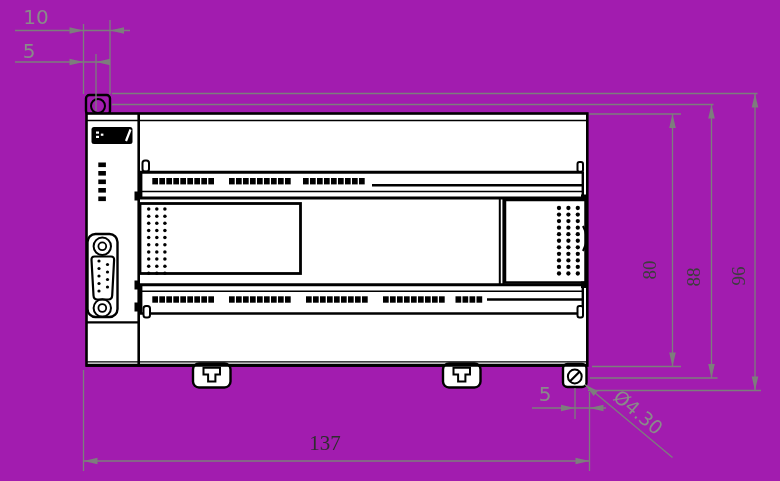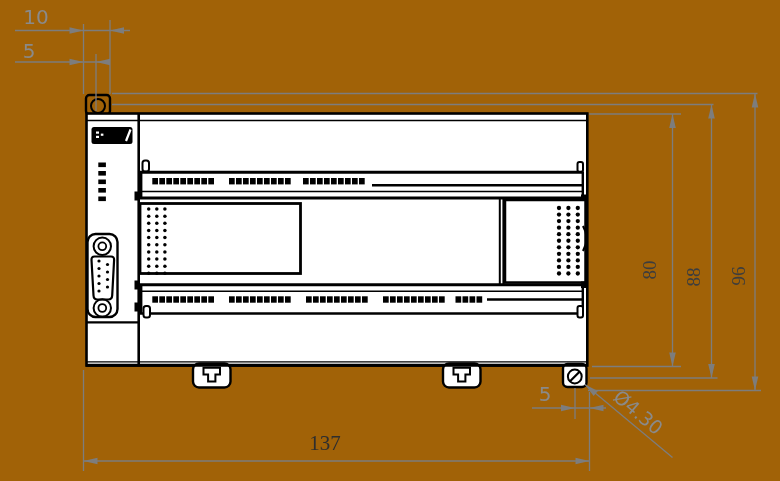--- a/index.html
+++ b/index.html
@@ -1,16 +1,16 @@
 <!DOCTYPE html>
 <html><head>
 <meta charset="utf-8">
 <style>
   html,body{margin:0;padding:0;background:#ffffff;}
-  .canvas{position:relative;width:780px;height:481px;background:#a16207;overflow:hidden;}
+  .canvas{position:relative;width:780px;height:481px;background:#a21caf;overflow:hidden;}
   svg{display:block;}
   text{user-select:none;}
   .dim-gray{fill:#8a8a8a;font-family:"DejaVu Sans",sans-serif;font-size:20px;}
   .dim-dark{fill:#3d3d3d;font-family:"Liberation Serif",serif;font-size:19px;}
   .dim-dark-lg{fill:#2e2e2e;font-family:"Liberation Serif",serif;font-size:21px;}
   .dia-label{fill:#8a8a8a;font-family:"DejaVu Sans",sans-serif;font-size:19px;}
 </style>
 </head>
 <body>
 

